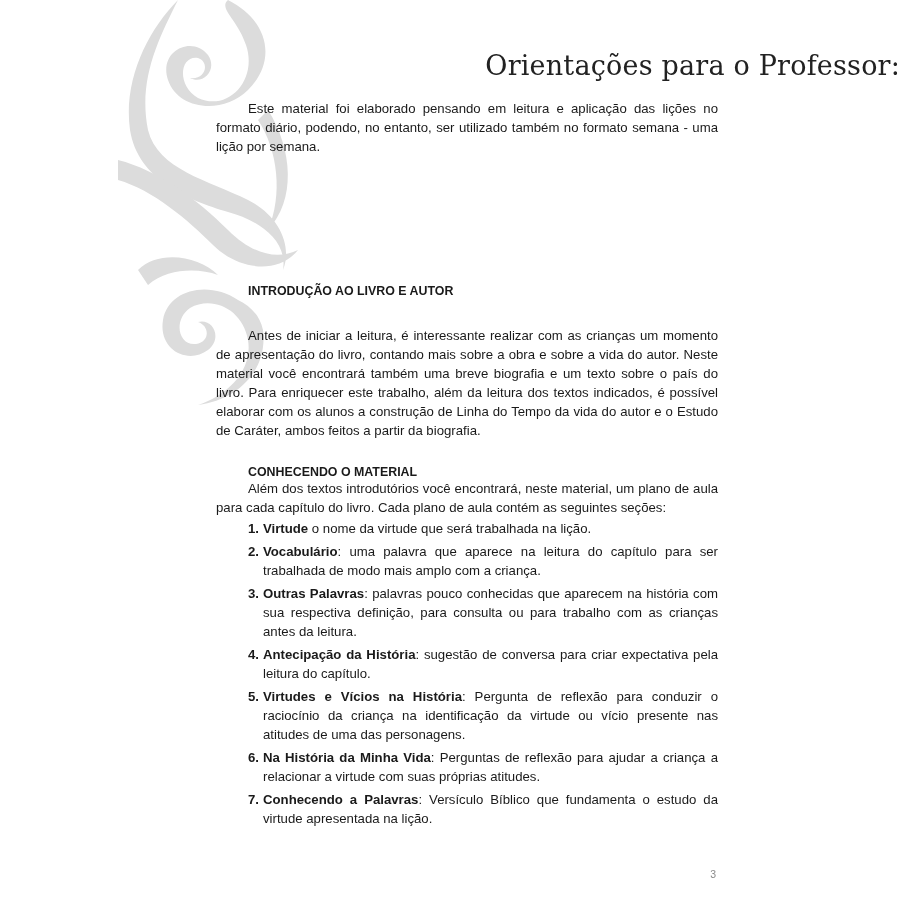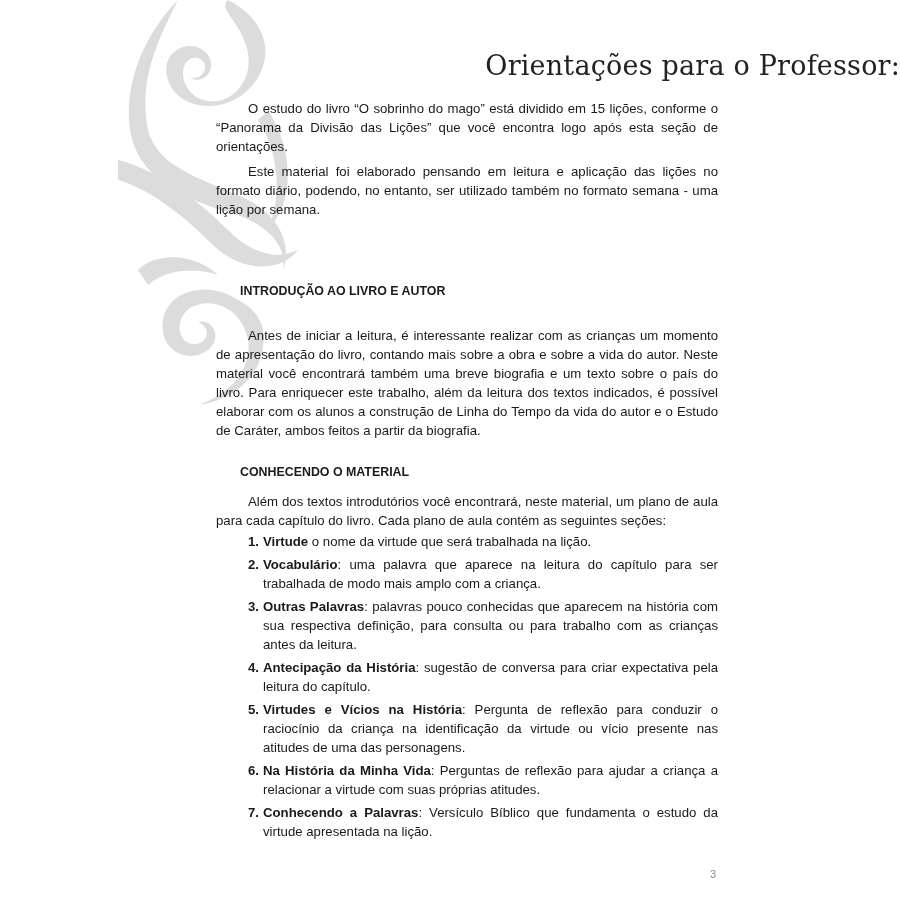--- a/index.html
+++ b/index.html
@@ -2,25 +2,25 @@
 <html><head>
 <meta charset="utf-8">
 <style>
   html, body { margin: 0; padding: 0; background: #ffffff; }
   body { width: 900px; height: 900px; position: relative; overflow: hidden; font-family: "Liberation Sans", sans-serif; color: #1a1a1a; }
   .ornament { position: absolute; left: 118px; top: 0; width: 180px; height: 410px; }
   .title { position: absolute; top: 50px; left: 0; width: 900px; text-align: right; font-family: "DejaVu Serif", serif; font-size: 27px; color: #222; letter-spacing: 0.2px; }
   .content { position: absolute; left: 216px; width: 502px; font-size: 13.2px; line-height: 19px; text-align: justify; }
   p { margin: 0 0 6px 0; text-indent: 32px; }
   .block1 { top: 99px; }
-  .h { font-weight: bold; font-size: 12.4px; margin-left: 24px; position: absolute; left: 216px; }
+  .h { font-weight: bold; font-size: 12.4px; margin-left: 32px; position: absolute; left: 216px; }
   .h1 { top: 284px; }
   .block2 { top: 326px; }
   .h2 { top: 465px; }
-  .block3 { top: 492px; }
+  .block3 { top: 479px; }
   ol { list-style: none; margin: 2px 0 0 0; padding: 0; }
   li { position: relative; padding-left: 47px; margin-bottom: 4px; }
   li .num { position: absolute; left: 32px; font-weight: bold; }
   li b { font-weight: bold; }
   .footer { position: absolute; top: 868px; left: 216px; width: 502px; font-size: 10.5px; color: #8a8a8a; }
   .footer .page { position: absolute; right: 2px; top: 0; }
 </style>
 </head>
 <body>
 
@@ -31,21 +31,20 @@
     <path d="M0 160 C 40 170, 80 200, 110 230 C 135 255, 160 260, 180 250 C 160 275, 120 270, 95 245 C 70 220, 35 190, 0 180 Z"></path>
     <path d="M150 110 C 175 150, 178 200, 150 230 C 165 195, 160 150, 140 120 Z"></path>
     <path d="M120 300 C 90 280, 50 290, 45 320 C 40 350, 70 365, 90 350 C 105 338, 95 318, 80 322 C 92 326, 92 342, 78 344 C 60 346, 55 320, 72 308 C 95 295, 125 310, 130 340 C 135 370, 110 395, 80 405 C 120 400, 150 370, 145 330 C 142 315, 132 306, 120 300 Z"></path>
     <path d="M20 270 C 40 250, 80 255, 100 275 C 80 268, 50 268, 30 285 Z"></path>
   </g>
 </svg>
 
 <div class="title">Orientações para o Professor:</div>
 
 <div class="content block1">
-  <p>O estudo do livro “O sobrinho do mago” está dividido em 15 lições, conforme o “Panorama da Divisão das Lições” que você encontra logo após esta seção de orientações.</p>
   <p>Este material foi elaborado pensando em leitura e aplicação das lições no formato diário, podendo, no entanto, ser utilizado também no formato semana - uma lição por semana.</p>
 </div>
 
 <div class="h h1">INTRODUÇÃO AO LIVRO E AUTOR</div>
 
 <div class="content block2">
   <p>Antes de iniciar a leitura, é interessante realizar com as crianças um momento de apresentação do livro, contando mais sobre a obra e sobre a vida do autor. Neste material você encontrará também uma breve biografia e um texto sobre o país do livro. Para enriquecer este trabalho, além da leitura dos textos indicados, é possível elaborar com os alunos a construção de Linha do Tempo da vida do autor e o Estudo de Caráter, ambos feitos a partir da biografia.</p>
 </div>
 
 <div class="h h2">CONHECENDO O MATERIAL</div>

